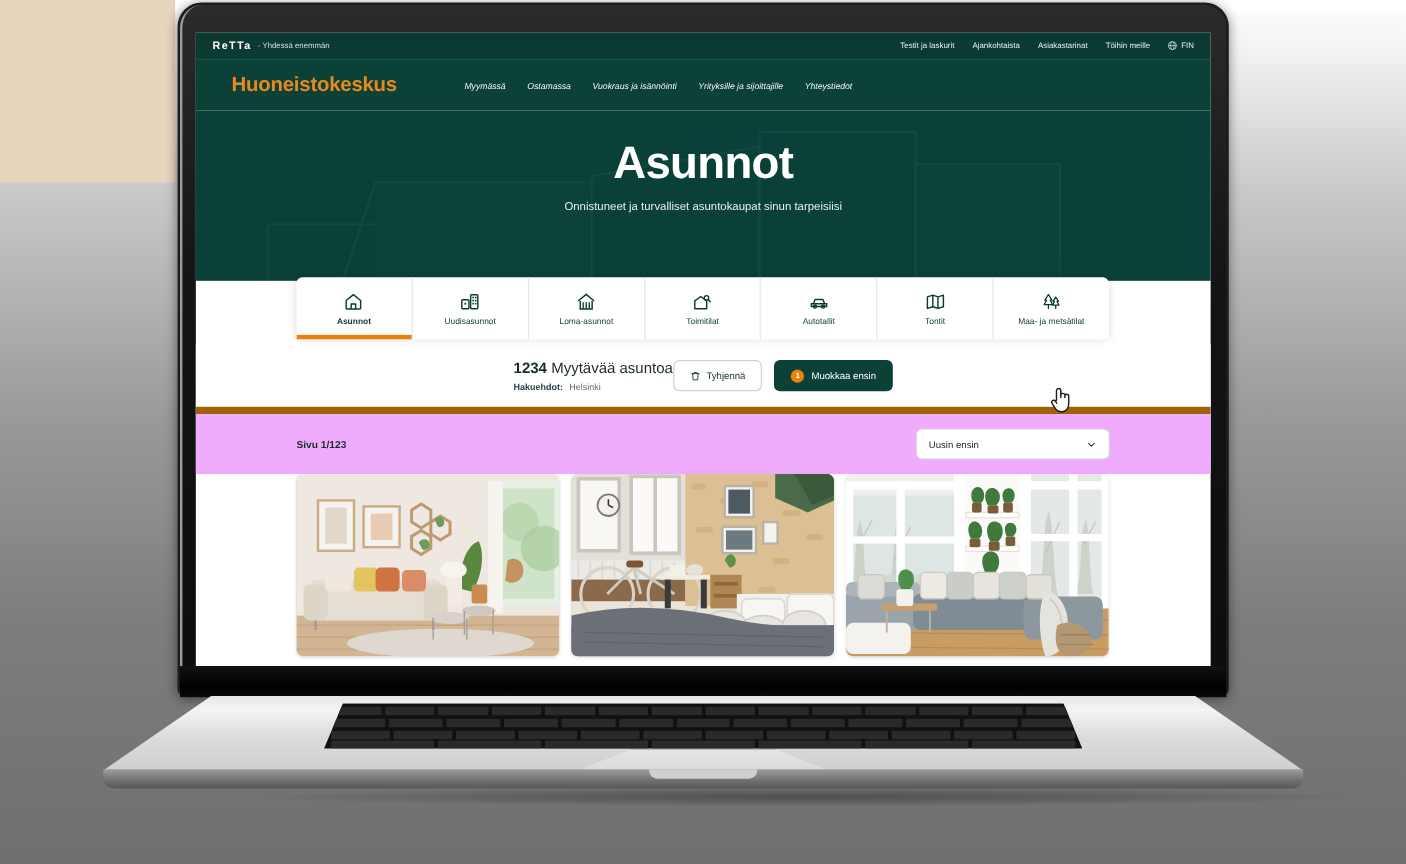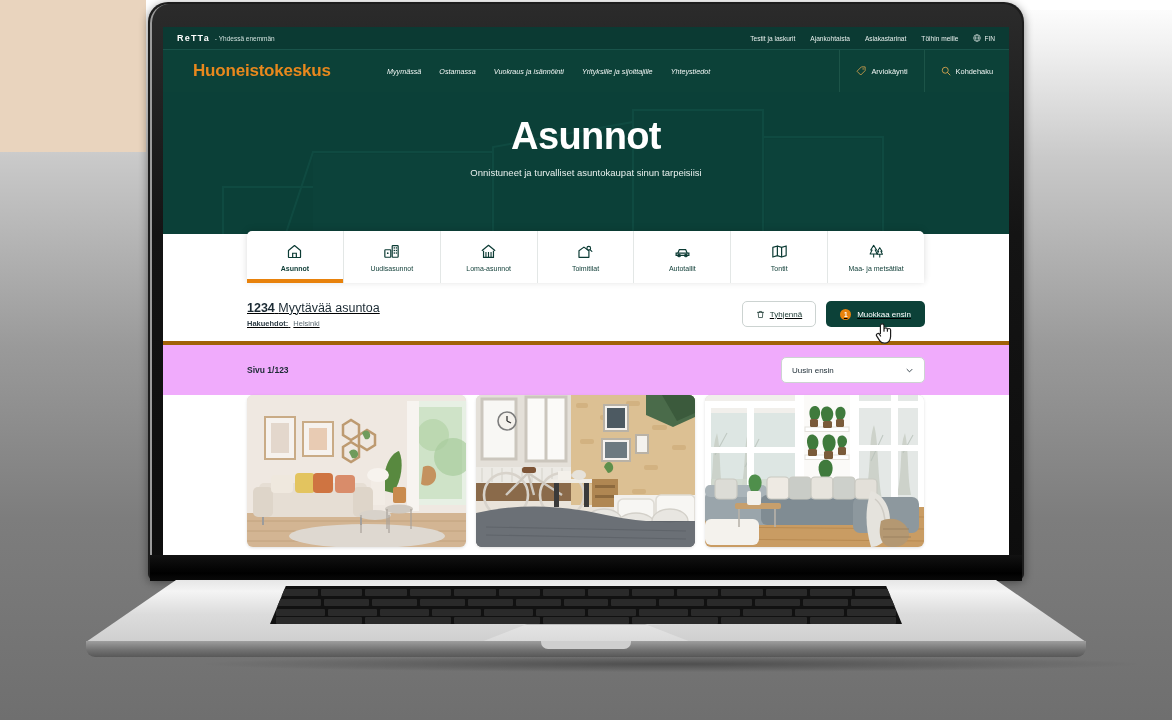--- a/index.html
+++ b/index.html
@@ -162,22 +162,22 @@
   .tab-label { font-size: 7px; color: #0c3b34; font-weight: 500; white-space: nowrap; }
   .tab.active .tab-label { font-weight: 700; }
   .tab.active::after {
     content: ""; position: absolute; left: 0; right: 0; bottom: 0;
     height: 4px; background: #e8820c;
   }
   .tab svg { display: block; }
 
   .results-bar {
     margin-top: 53px; height: 58px; background: #fff;
-    display: flex; align-items: center; justify-content: space-between;
-    padding: 0 84px; border-bottom: 4px solid #a16207; text-decoration: underline;
+    display: flex; align-items: center; justify-content: center;
+    padding: 0 84px; border-bottom: 6px solid #a16207;
   }
   .results-count { font-size: 12.5px; color: #1b2a33; }
   .results-count b { font-weight: 700; }
   .results-crit { font-size: 7.5px; color: #2f3d46; margin-top: 4px; }
   .results-crit b { font-weight: 700; }
   .results-crit span { color: #5c6a72; margin-left: 3px; }
   .results-actions { display: flex; align-items: center; gap: 10px; }
   .btn-clear {
     display: flex; align-items: center; gap: 5px;
     height: 26px; padding: 0 13px;
@@ -195,21 +195,21 @@
     background: #e8820c; color: #fff; font-size: 6.5px; font-weight: 700;
     display: flex; align-items: center; justify-content: center;
   }
 
   .sort-bar {
     height: 50px; display: flex; align-items: center;
     justify-content: space-between; padding: 0 84px; background: #f0abfc;
   }
   .page-label { font-size: 8.5px; font-weight: 700; color: #1b2a33; }
   .select {
-    width: 144px; height: 26px; border: 1px solid #ccd3d1; border-radius: 5px;
+    width: 162px; height: 26px; border: 1px solid #ccd3d1; border-radius: 5px;
     display: flex; align-items: center; justify-content: space-between;
     padding: 0 10px; font-size: 8px; color: #1b2a33; background: #fff;
     cursor: pointer;
   }
 
   .cards {
     display: flex; gap: 10px; padding: 0 84px;
   }
   .card {
     width: 219px; height: 152px; border-radius: 6px; overflow: hidden;
@@ -263,36 +263,20 @@
         <div class="main-nav">
           <div class="brand">
             <span class="brand-text">Huoneistokeskus</span>
           </div>
           <div class="nav-links">
             <span class="nav-link">Myymässä</span>
             <span class="nav-link">Ostamassa</span>
             <span class="nav-link">Vuokraus ja isännöinti</span>
             <span class="nav-link">Yrityksille ja sijoittajille</span>
             <span class="nav-link">Yhteystiedot</span>
-          </div>
-          <div class="nav-actions">
-            <div class="nav-action">
-              <svg width="10" height="10" viewBox="0 0 16 16">
-                <path d="M8.6 1.4H14.6V7.4L7.6 14.4 1.6 8.4z" fill="none" stroke="#d9a44e" stroke-width="1.3" stroke-linejoin="round"></path>
-                <circle cx="11.4" cy="4.6" r="1.1" fill="#d9a44e"></circle>
-              </svg>
-              <span>Arviokäynti</span>
-            </div>
-            <div class="nav-action">
-              <svg width="10" height="10" viewBox="0 0 16 16">
-                <circle cx="6.8" cy="6.8" r="4.8" fill="none" stroke="#d9a44e" stroke-width="1.4"></circle>
-                <line x1="10.4" y1="10.4" x2="14.4" y2="14.4" stroke="#d9a44e" stroke-width="1.5" stroke-linecap="round"></line>
-              </svg>
-              <span>Kohdehaku</span>
-            </div>
           </div>
         </div>
 
         <div class="hero">
           <svg class="hero-pattern" viewBox="0 0 846 142" preserveAspectRatio="none">
             <g fill="none" stroke="#14554a" stroke-width="2">
               <path d="M120 150 L150 60 L330 60 L330 150 Z"></path>
               <path d="M330 150 L330 55 L470 30 L470 150"></path>
               <path d="M470 150 L470 18 L600 18 L600 150"></path>
               <path d="M600 150 L600 45 L720 45 L720 150"></path>

